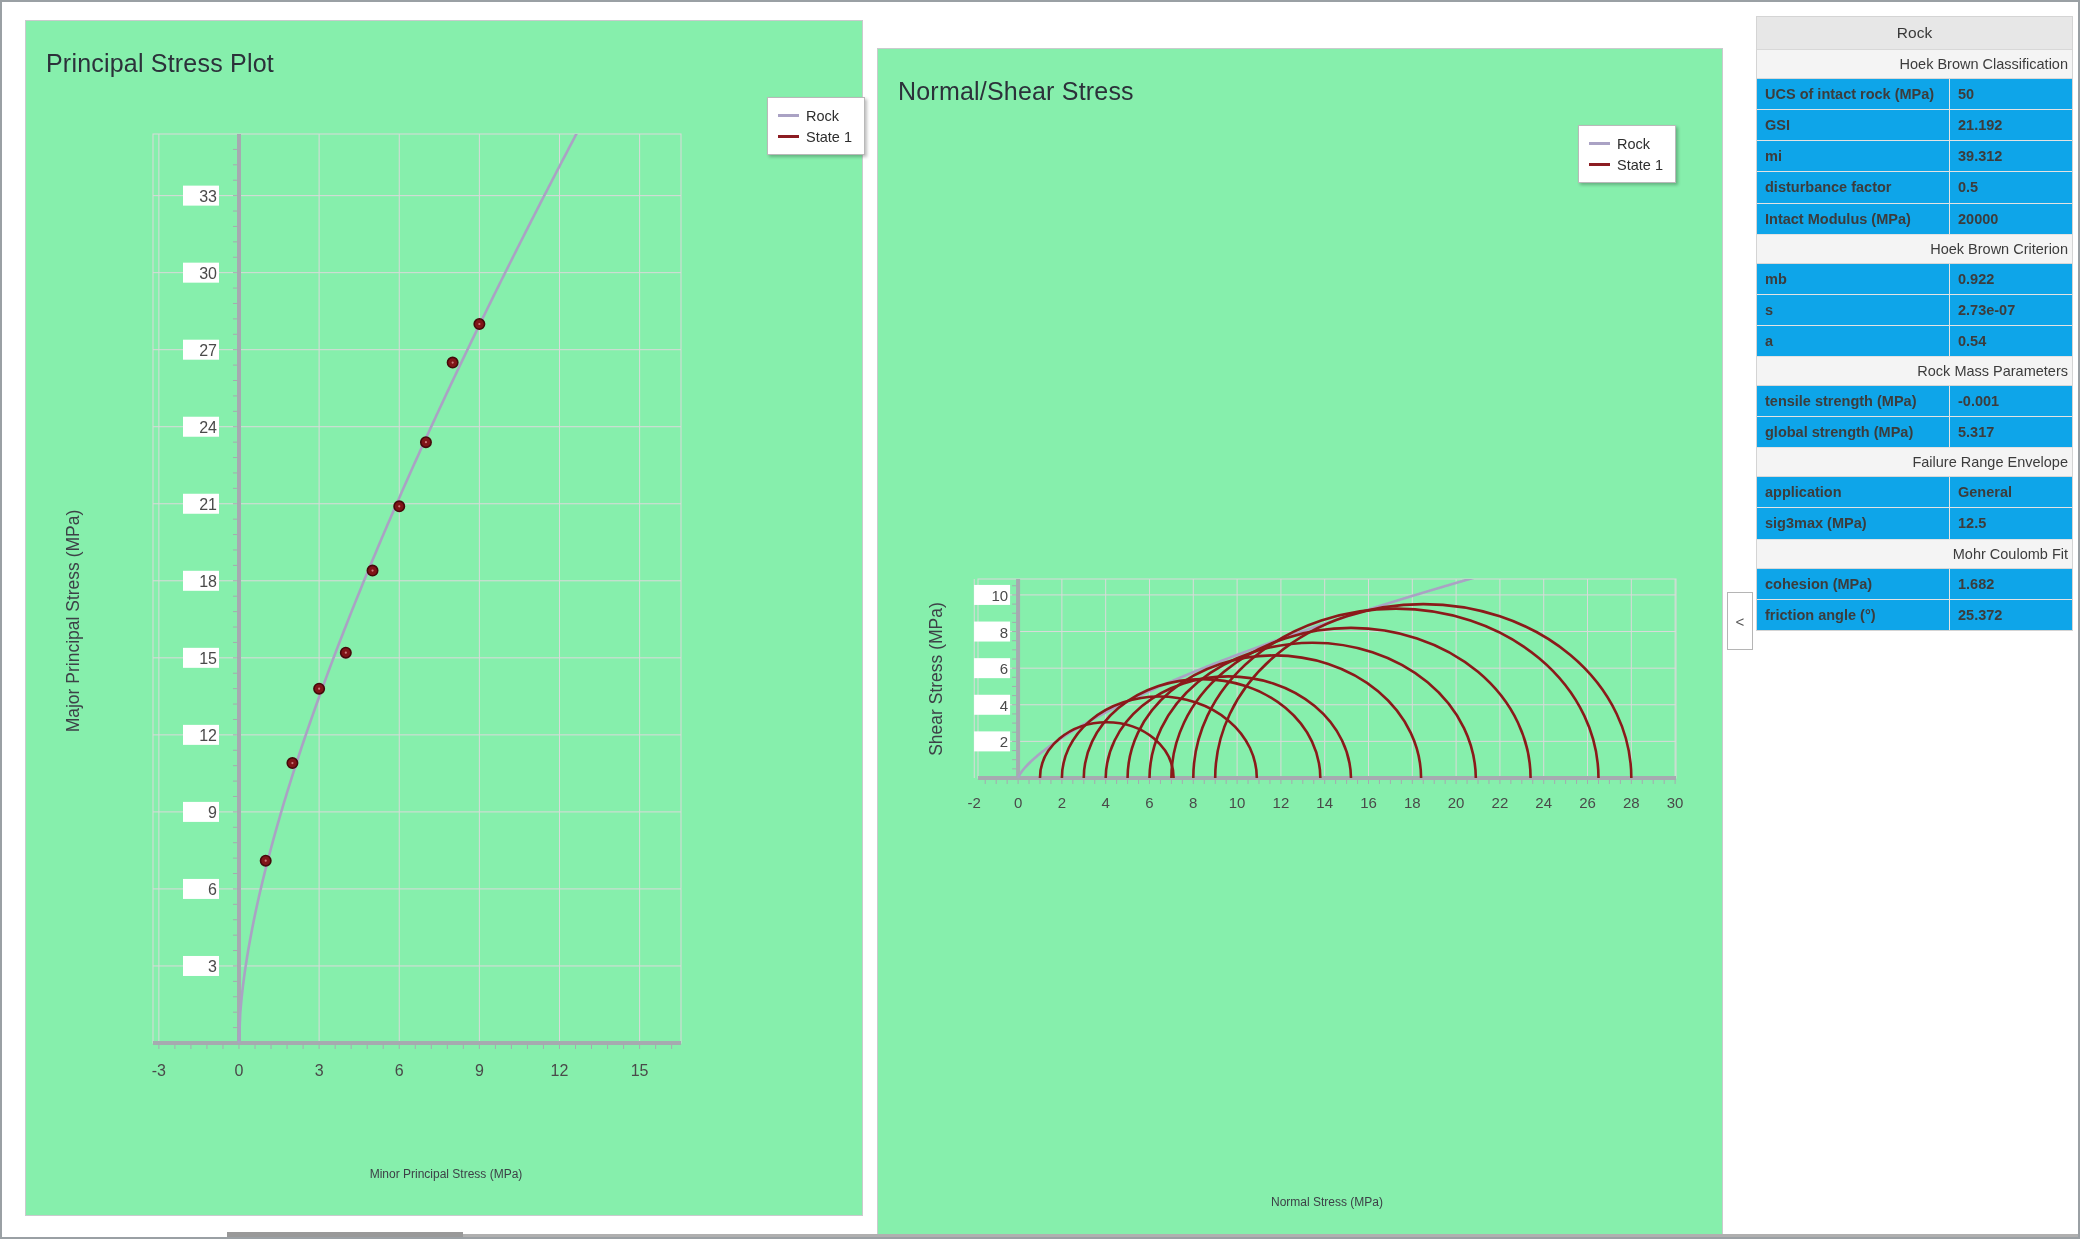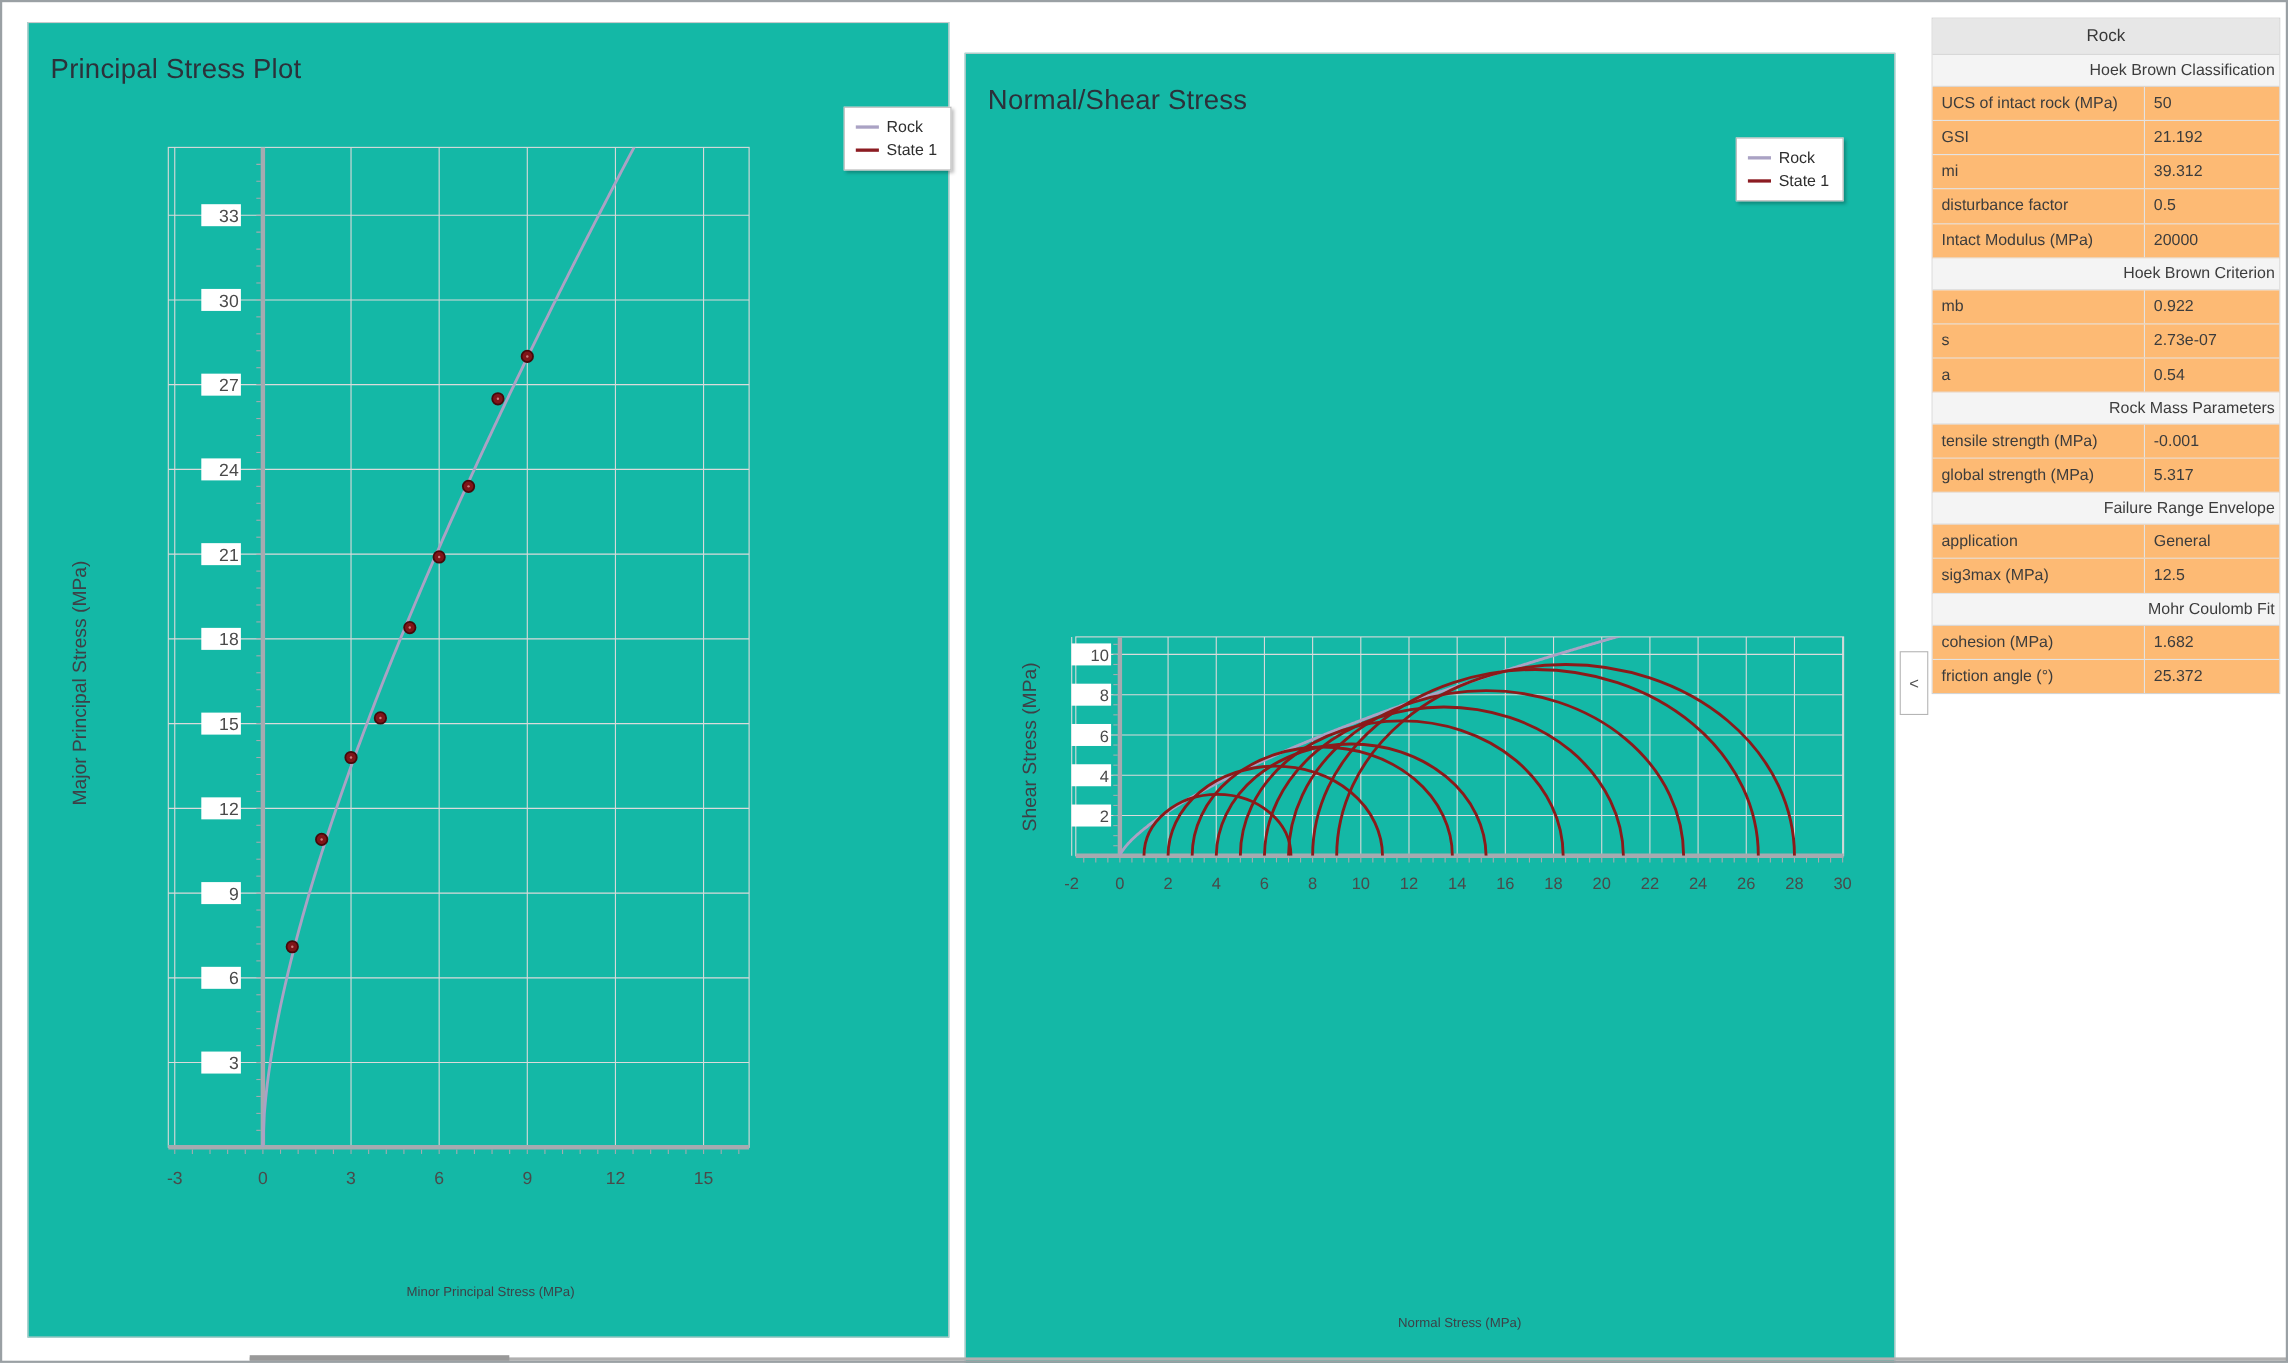--- a/index.html
+++ b/index.html
@@ -2,21 +2,21 @@
 <html><head>
 <meta charset="utf-8">
 <style>
   html,body{margin:0;padding:0;}
   body{
     width:2080px;height:1239px;position:relative;background:#ffffff;
     font-family:"Liberation Sans", sans-serif;color:#333;overflow:hidden;
   }
   .window-frame{position:absolute;inset:0;border:2px solid #9aa0a4;pointer-events:none;z-index:50;}
   .panel{
-    position:absolute;background:#14b8a6;border:1px solid #c9cbcd;box-sizing:border-box;
+    position:absolute;background:#86efac;border:1px solid #c9cbcd;box-sizing:border-box;
   }
   #panel-principal{left:25px;top:20px;width:838px;height:1196px;}
   #panel-mohr{left:877px;top:20px;width:846px;height:1196px;margin-top:28px;}
   .chart-title{
     position:absolute;left:20px;top:28px;font-size:25px;color:#2c313a;letter-spacing:0.2px;
   }
   .ylabel{
     position:absolute;font-size:17.5px;color:#3d4147;white-space:nowrap;
     transform:translate(-50%,-50%) rotate(-90deg);
   }
@@ -38,21 +38,21 @@
     border:1px solid #d4d4d4;box-sizing:border-box;background:#fff;
     font-size:14.5px;color:#3c3c3c;
   }
   .tbl-title{
     background:#e7e7e7;text-align:center;padding:7px 4px;font-size:15.5px;color:#383838;
     border-bottom:1px solid #d8d8d8;
   }
   .tbl-section{
     background:#f4f4f4;text-align:right;padding:6px 4px;border-bottom:1px solid #d8d8d8;color:#3c3c3c;
   }
-  .tbl-row{display:flex;border-bottom:1px solid #e3e3e3;background:#fdba74;}
+  .tbl-row{display:flex;border-bottom:1px solid #e3e3e3;background:#0ea5e9;font-weight:bold;}
   .tbl-row:last-child{border-bottom:none;}
   .tbl-label{flex:1 1 auto;padding:6px 8px;border-right:1px solid #e3e3e3;line-height:1.25;}
   .tbl-value{flex:0 0 106px;padding:6px 8px;display:flex;align-items:center;}
 
   #collapse-btn{
     position:absolute;left:1727px;top:592px;width:26px;height:58px;background:#fff;
     border:1px solid #b5b5b5;box-sizing:border-box;display:flex;align-items:center;justify-content:center;
     font-size:15px;color:#555;cursor:pointer;
   }
   .bottom-stub{position:absolute;background:#b0b0b0;}

